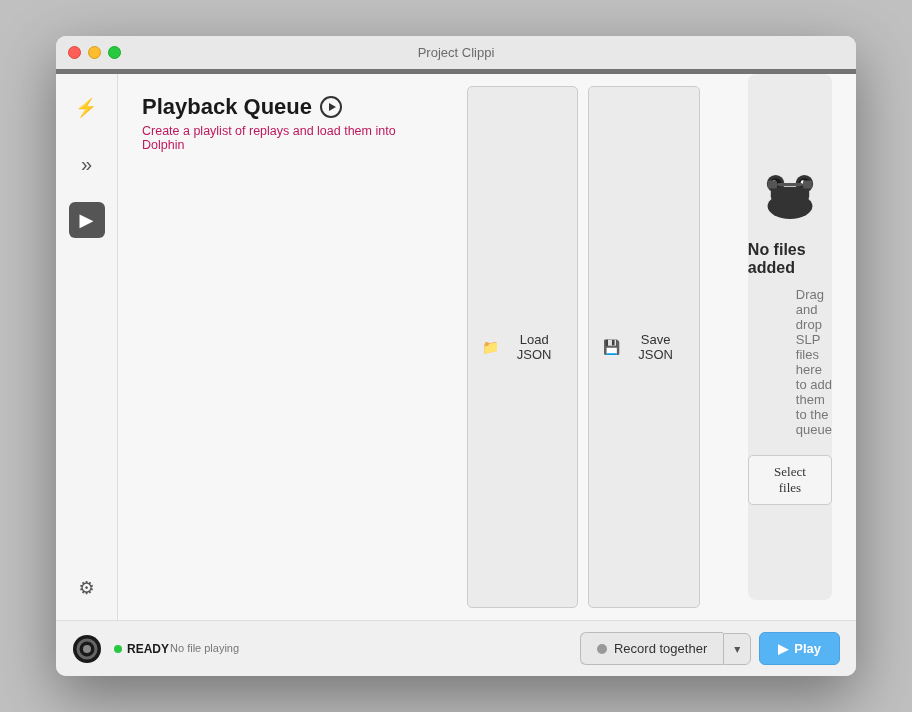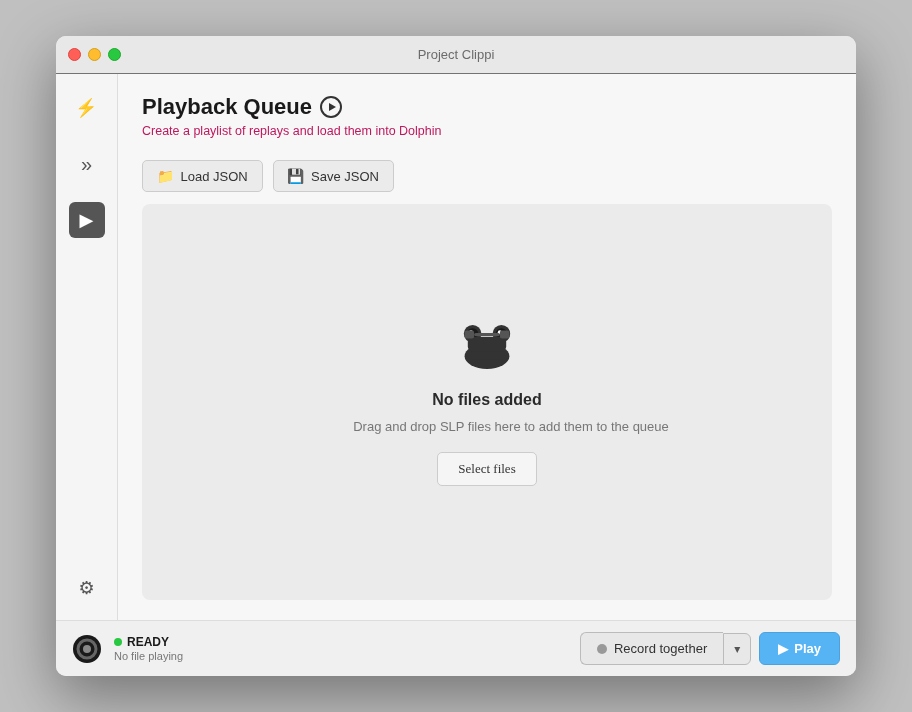--- a/index.html
+++ b/index.html
@@ -21,21 +21,21 @@
       box-shadow: 0 20px 60px rgba(0,0,0,0.4);
       overflow: hidden;
       display: flex;
       flex-direction: column;
     }
 
     
     .titlebar {
       height: 38px;
       background: #e8e8e8;
-      border-bottom: 1px solid #737373;
+      border-bottom: 5px solid #737373;
       display: flex;
       align-items: center;
       justify-content: center;
       position: relative;
       flex-shrink: 0;
     }
 
     .traffic-lights {
       position: absolute;
       left: 12px;
@@ -97,21 +97,21 @@
 
     .sidebar-bottom {
       margin-top: auto;
       margin-bottom: 14px;
     }
 
     
     .content {
       flex: 1;
       display: flex;
-      flex-direction: column;
+      flex-direction: row;
       padding: 0;
       background: #f7f7f7;
     }
 
     .content-header {
       padding: 20px 24px 10px;
     }
 
     .page-title {
       font-size: 22px;
@@ -214,21 +214,20 @@
       flex-shrink: 0;
     }
 
     .obs-icon {
       width: 30px;
       height: 30px;
     }
 
     .status-info {
       display: flex;
-      flex-direction: column;
       gap: 1px;
     }
 
     .status-ready {
       font-size: 12px;
       font-weight: 700;
       color: #1a1a1a;
       display: flex;
       align-items: center;
       gap: 5px;

